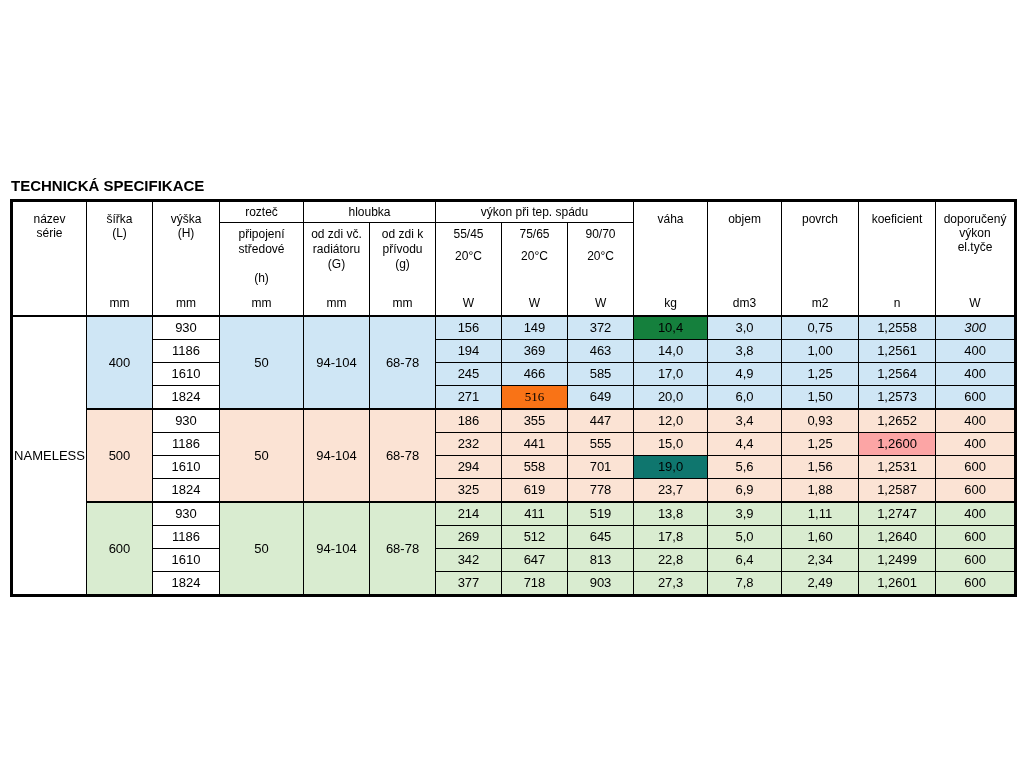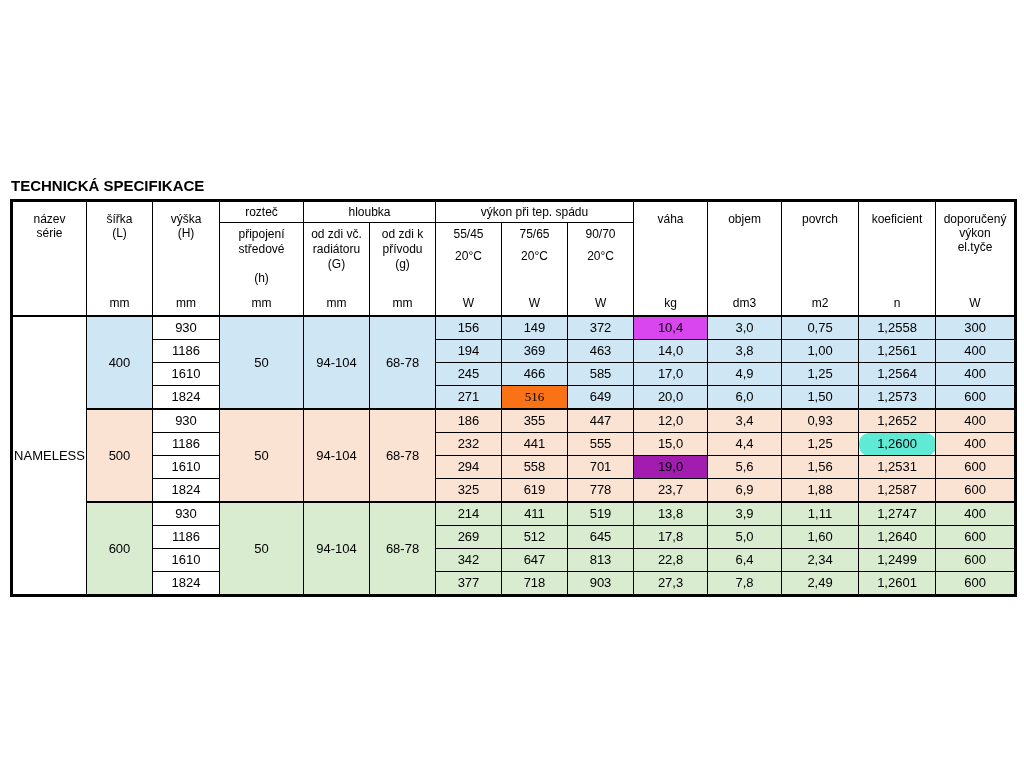--- a/index.html
+++ b/index.html
@@ -226,25 +226,25 @@
         <tr>
           <td rowspan="12" class="series-cell">NAMELESS</td>
           <td rowspan="4" style="background-color: rgb(207, 230, 245);">400</td>
           <td>930</td>
           <td rowspan="4" style="background-color: rgb(207, 230, 245);">50</td>
           <td rowspan="4" style="background-color: rgb(207, 230, 245);">94-104</td>
           <td rowspan="4" style="background-color: rgb(207, 230, 245);">68-78</td>
           <td style="background-color: rgb(207, 230, 245);">156</td>
           <td style="background-color: rgb(207, 230, 245);">149</td>
           <td style="background-color: rgb(207, 230, 245);">372</td>
-          <td style="background-color: #d946ef;">10,4</td>
+          <td style="background-color: #15803d;">10,4</td>
           <td style="background-color: rgb(207, 230, 245);">3,0</td>
           <td style="background-color: rgb(207, 230, 245);">0,75</td>
           <td style="background-color: rgb(207, 230, 245);">1,2558</td>
-          <td style="background-color: rgb(207, 230, 245);">300</td>
+          <td style="background-color: rgb(207, 230, 245); font-style: italic;">300</td>
         </tr>
         <tr>
           <td>1186</td>
           <td style="background-color: rgb(207, 230, 245);">194</td>
           <td style="background-color: rgb(207, 230, 245);">369</td>
           <td style="background-color: rgb(207, 230, 245);">463</td>
           <td style="background-color: rgb(207, 230, 245);">14,0</td>
           <td style="background-color: rgb(207, 230, 245);">3,8</td>
           <td style="background-color: rgb(207, 230, 245);">1,00</td>
           <td style="background-color: rgb(207, 230, 245);">1,2561</td>
@@ -288,29 +288,29 @@
           <td style="background-color: rgb(251, 227, 212);">400</td>
         </tr>
         <tr>
           <td>1186</td>
           <td style="background-color: rgb(251, 227, 212);">232</td>
           <td style="background-color: rgb(251, 227, 212);">441</td>
           <td style="background-color: rgb(251, 227, 212);">555</td>
           <td style="background-color: rgb(251, 227, 212);">15,0</td>
           <td style="background-color: rgb(251, 227, 212);">4,4</td>
           <td style="background-color: rgb(251, 227, 212);">1,25</td>
-          <td style="background-color: #5eead4; border-radius: 10px;">1,2600</td>
+          <td style="background-color: #fca5a5;">1,2600</td>
           <td style="background-color: rgb(251, 227, 212);">400</td>
         </tr>
         <tr>
           <td>1610</td>
           <td style="background-color: rgb(251, 227, 212);">294</td>
           <td style="background-color: rgb(251, 227, 212);">558</td>
           <td style="background-color: rgb(251, 227, 212);">701</td>
-          <td style="background-color: #a21caf;">19,0</td>
+          <td style="background-color: #0f766e;">19,0</td>
           <td style="background-color: rgb(251, 227, 212);">5,6</td>
           <td style="background-color: rgb(251, 227, 212);">1,56</td>
           <td style="background-color: rgb(251, 227, 212);">1,2531</td>
           <td style="background-color: rgb(251, 227, 212);">600</td>
         </tr>
         <tr>
           <td>1824</td>
           <td style="background-color: rgb(251, 227, 212);">325</td>
           <td style="background-color: rgb(251, 227, 212);">619</td>
           <td style="background-color: rgb(251, 227, 212);">778</td>

